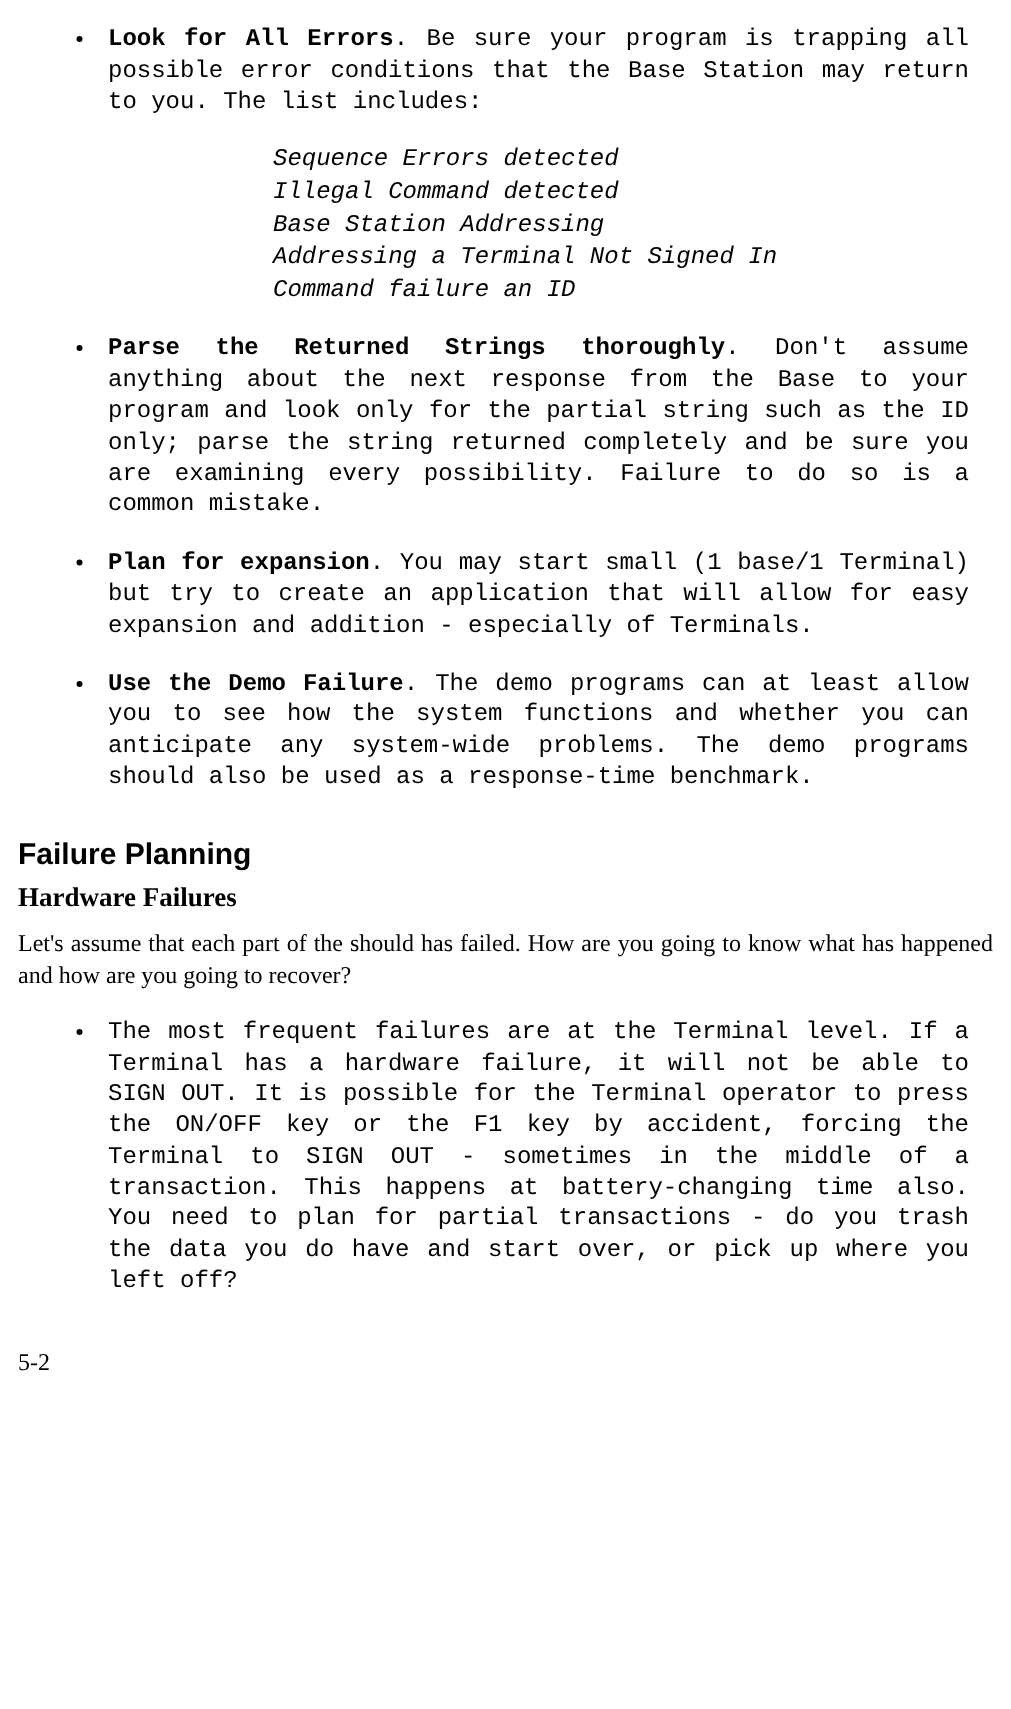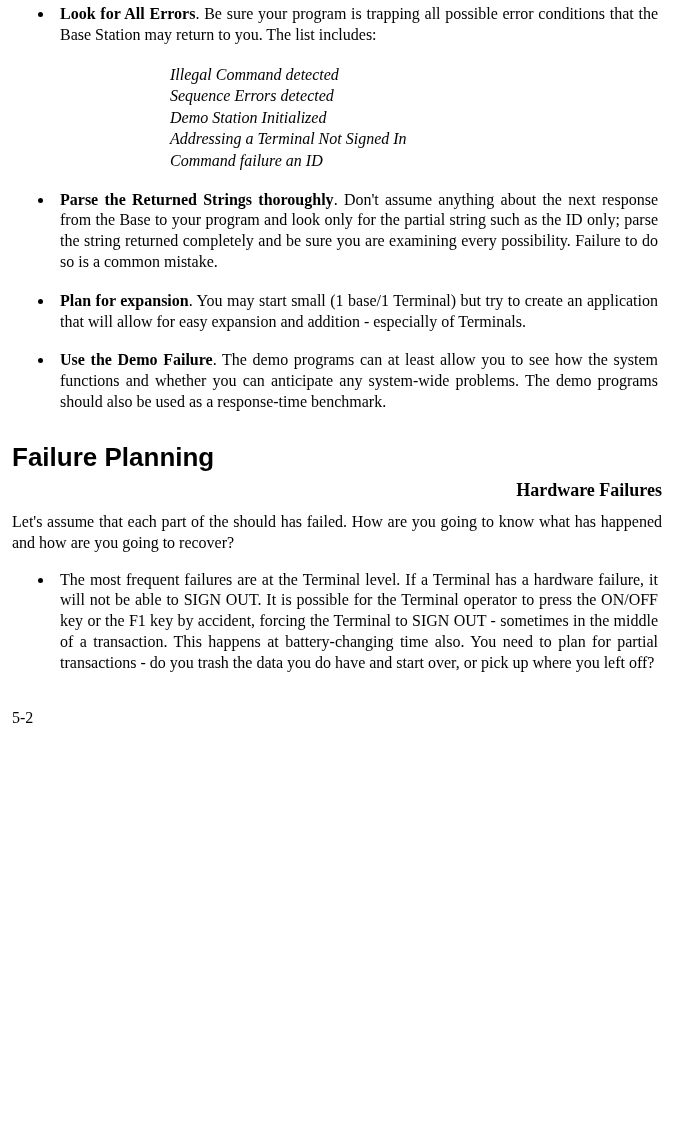--- a/index.html
+++ b/index.html
@@ -8,21 +8,22 @@
       color: #000;
       background: #fff;
       margin: 0;
       padding: 0 12px;
       width: 650px;
       line-height: 1.3;
     }
     ul.bulleted {
       list-style-type: disc;
       padding-left: 38px;
-      margin: 4px;
+      margin: 16px;
+      font-family: Liberation Mono, monospace;
     }
     ul.bulleted > li {
       text-align: justify;
       margin-bottom: 18px;
       padding-left: 6px;
     }
     .bold {
       font-weight: bold;
     }
     .error-list {
@@ -31,50 +32,49 @@
     .error-list div {
       font-style: italic;
       line-height: 1.35;
     }
     .sub-para {
       text-align: justify;
       margin-bottom: 18px;
     }
     h1.section-heading {
       font-family: Arial, Helvetica, sans-serif;
-      font-size: 26px;
+      font-size: 20px;
       font-weight: bold;
       margin: 28px 0 4px 0;
     }
     h2.sub-heading {
       font-family: "Times New Roman", Times, serif;
       font-size: 18px;
       font-weight: bold;
       margin: 0 0 10px 0;
-      text-align: right;
     }
     p.body-para {
       text-align: justify;
       margin: 0 0 16px 0;
     }
     .page-num {
       margin-top: 34px;
       font-size: 16px;
     }
   </style>
 </head>
 <body>
 
 <ul class="bulleted">
   <li>
     <span class="bold">Look for All Errors</span><span>. Be sure your program is trapping all possible error conditions that the Base Station may return to you.  The list includes:</span>
     <div class="error-list">
+      <div>Sequence Errors detected</div>
       <div>Illegal Command detected</div>
-      <div>Sequence Errors detected</div>
-      <div>Demo Station Initialized</div>
+      <div>Base Station Addressing</div>
       <div>Addressing a Terminal Not Signed In</div>
       <div>Command failure an ID</div>
     </div>
   </li>
   <li>
     <span class="bold">Parse the Returned Strings thoroughly</span><span>. Don't assume anything about the next response from the Base to your program and look only for the partial string such as the ID only; parse the string returned completely and be sure you are examining every possibility. Failure to do so is a common mistake.</span>
   </li>
   <li>
     <span class="bold">Plan for expansion</span><span>. You may start small (1 base/1 Terminal) but try to create an application that will allow for easy expansion and addition - especially of Terminals.</span>
   </li>

